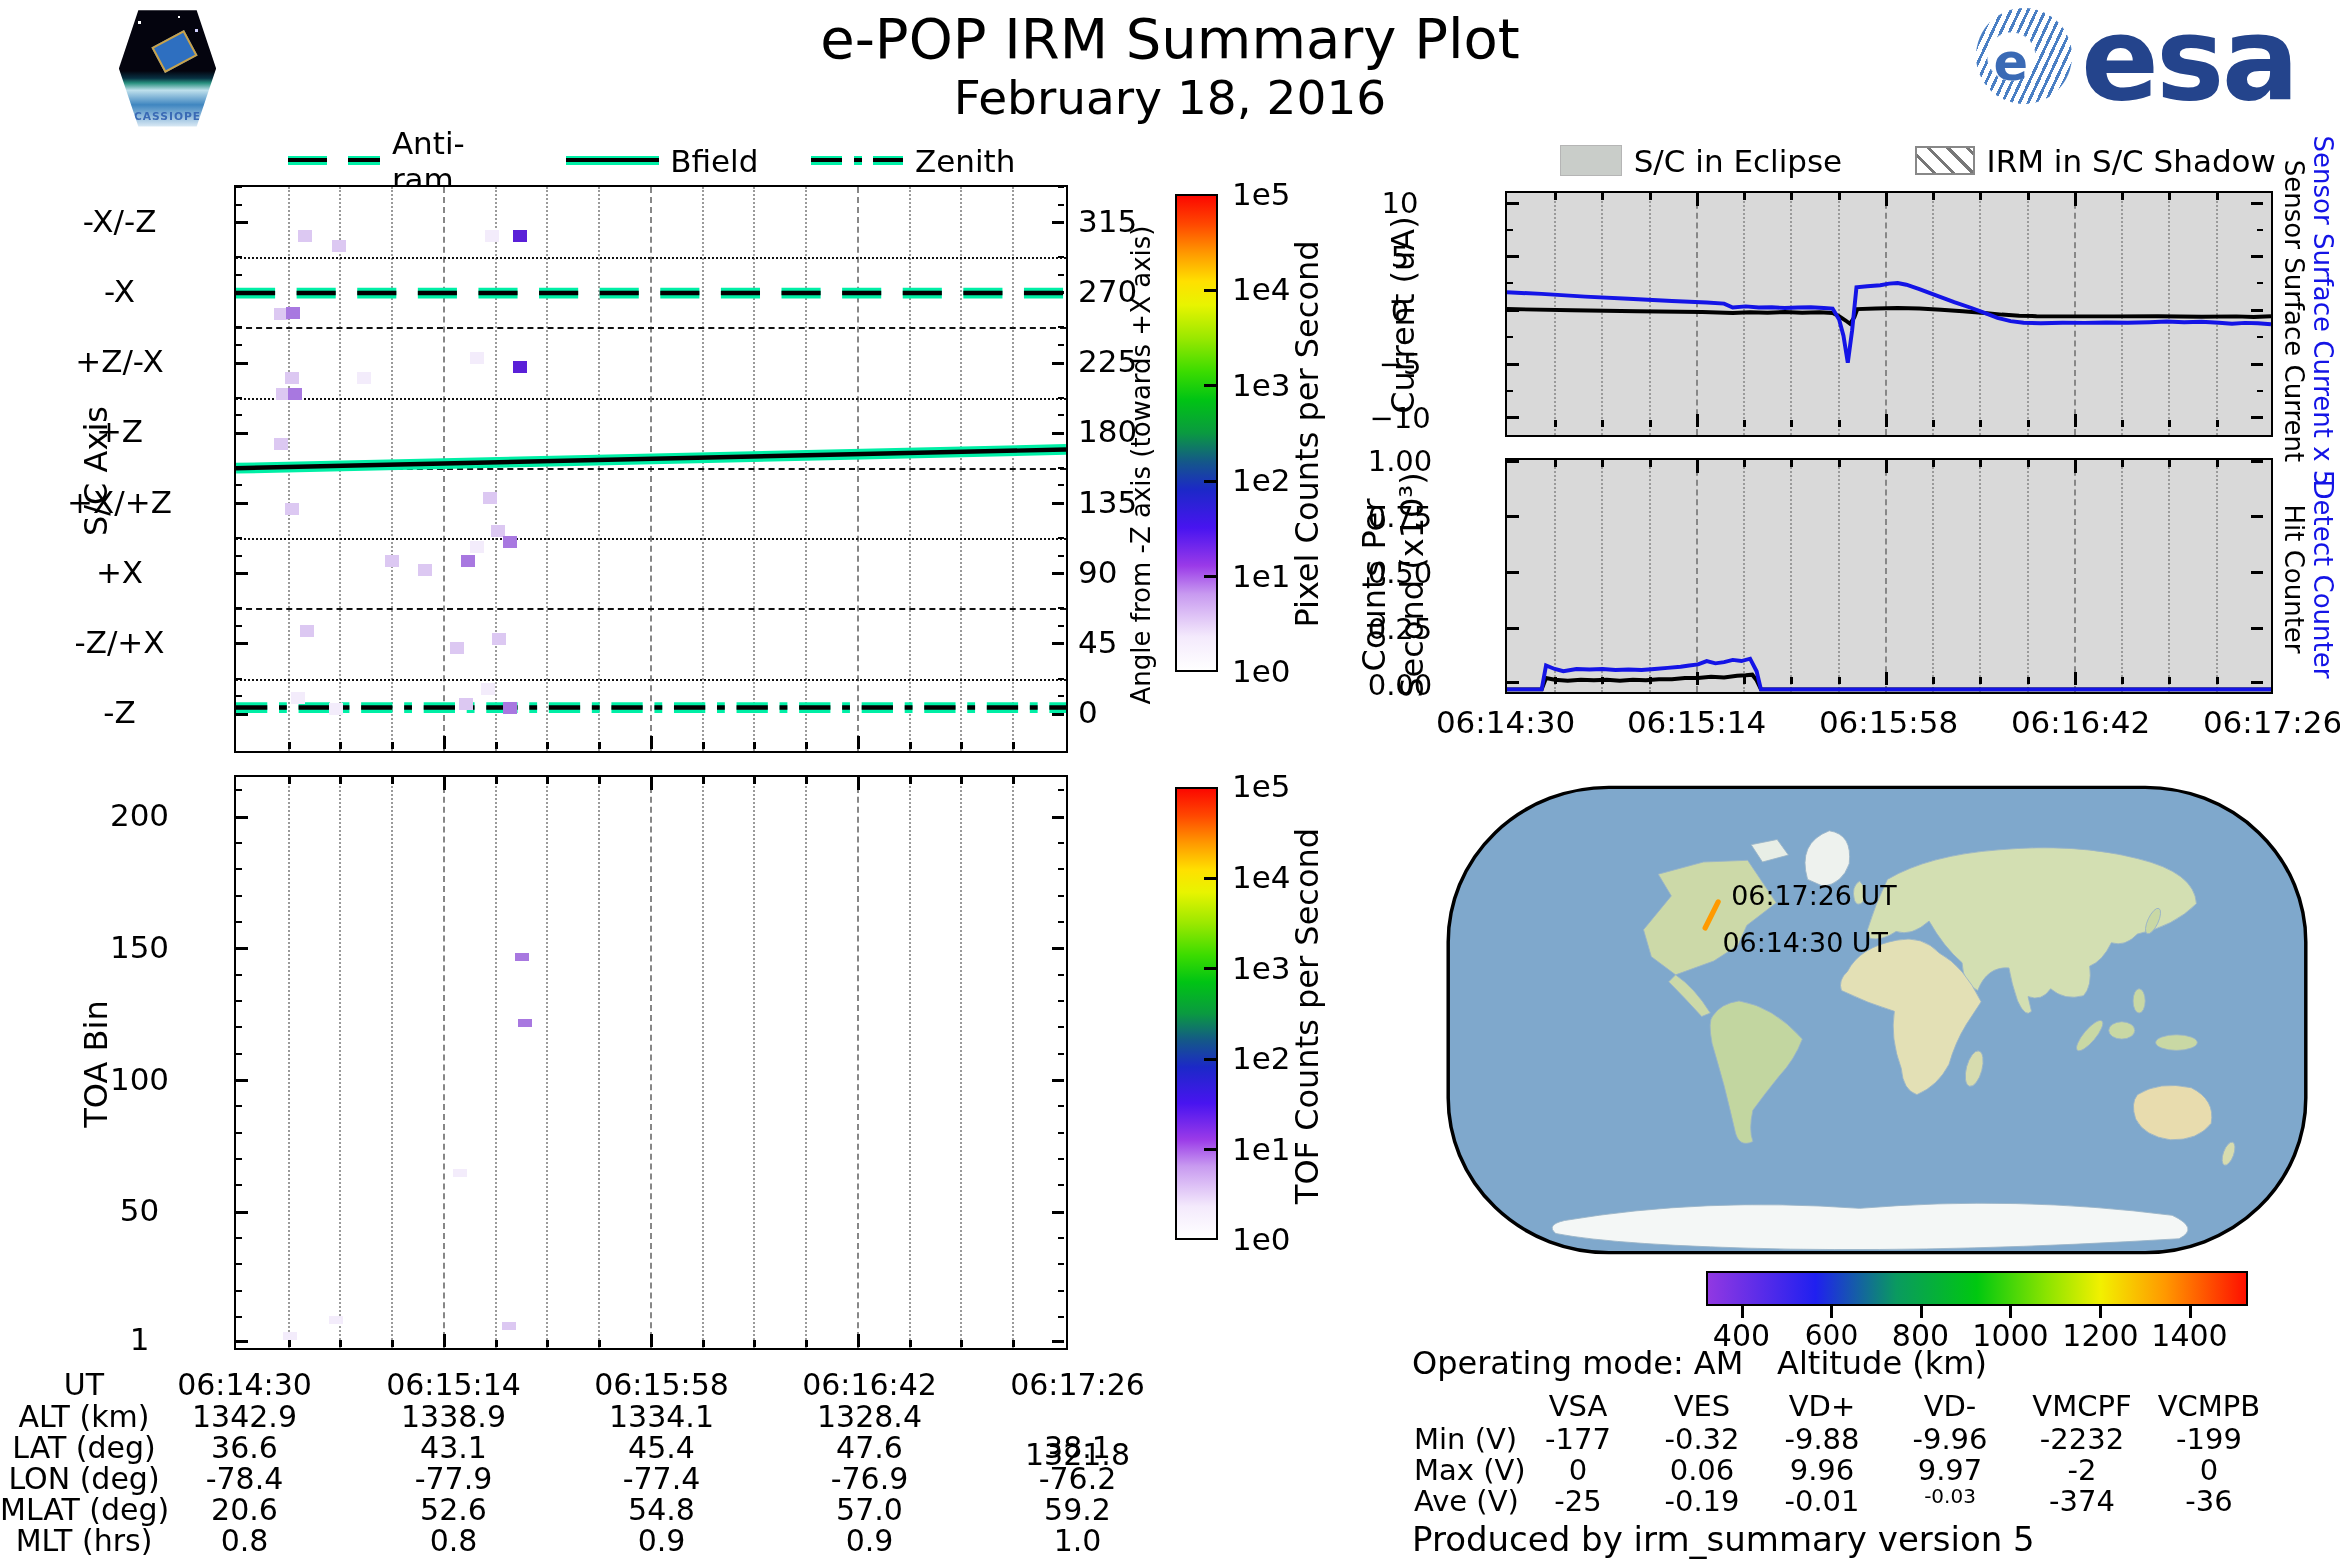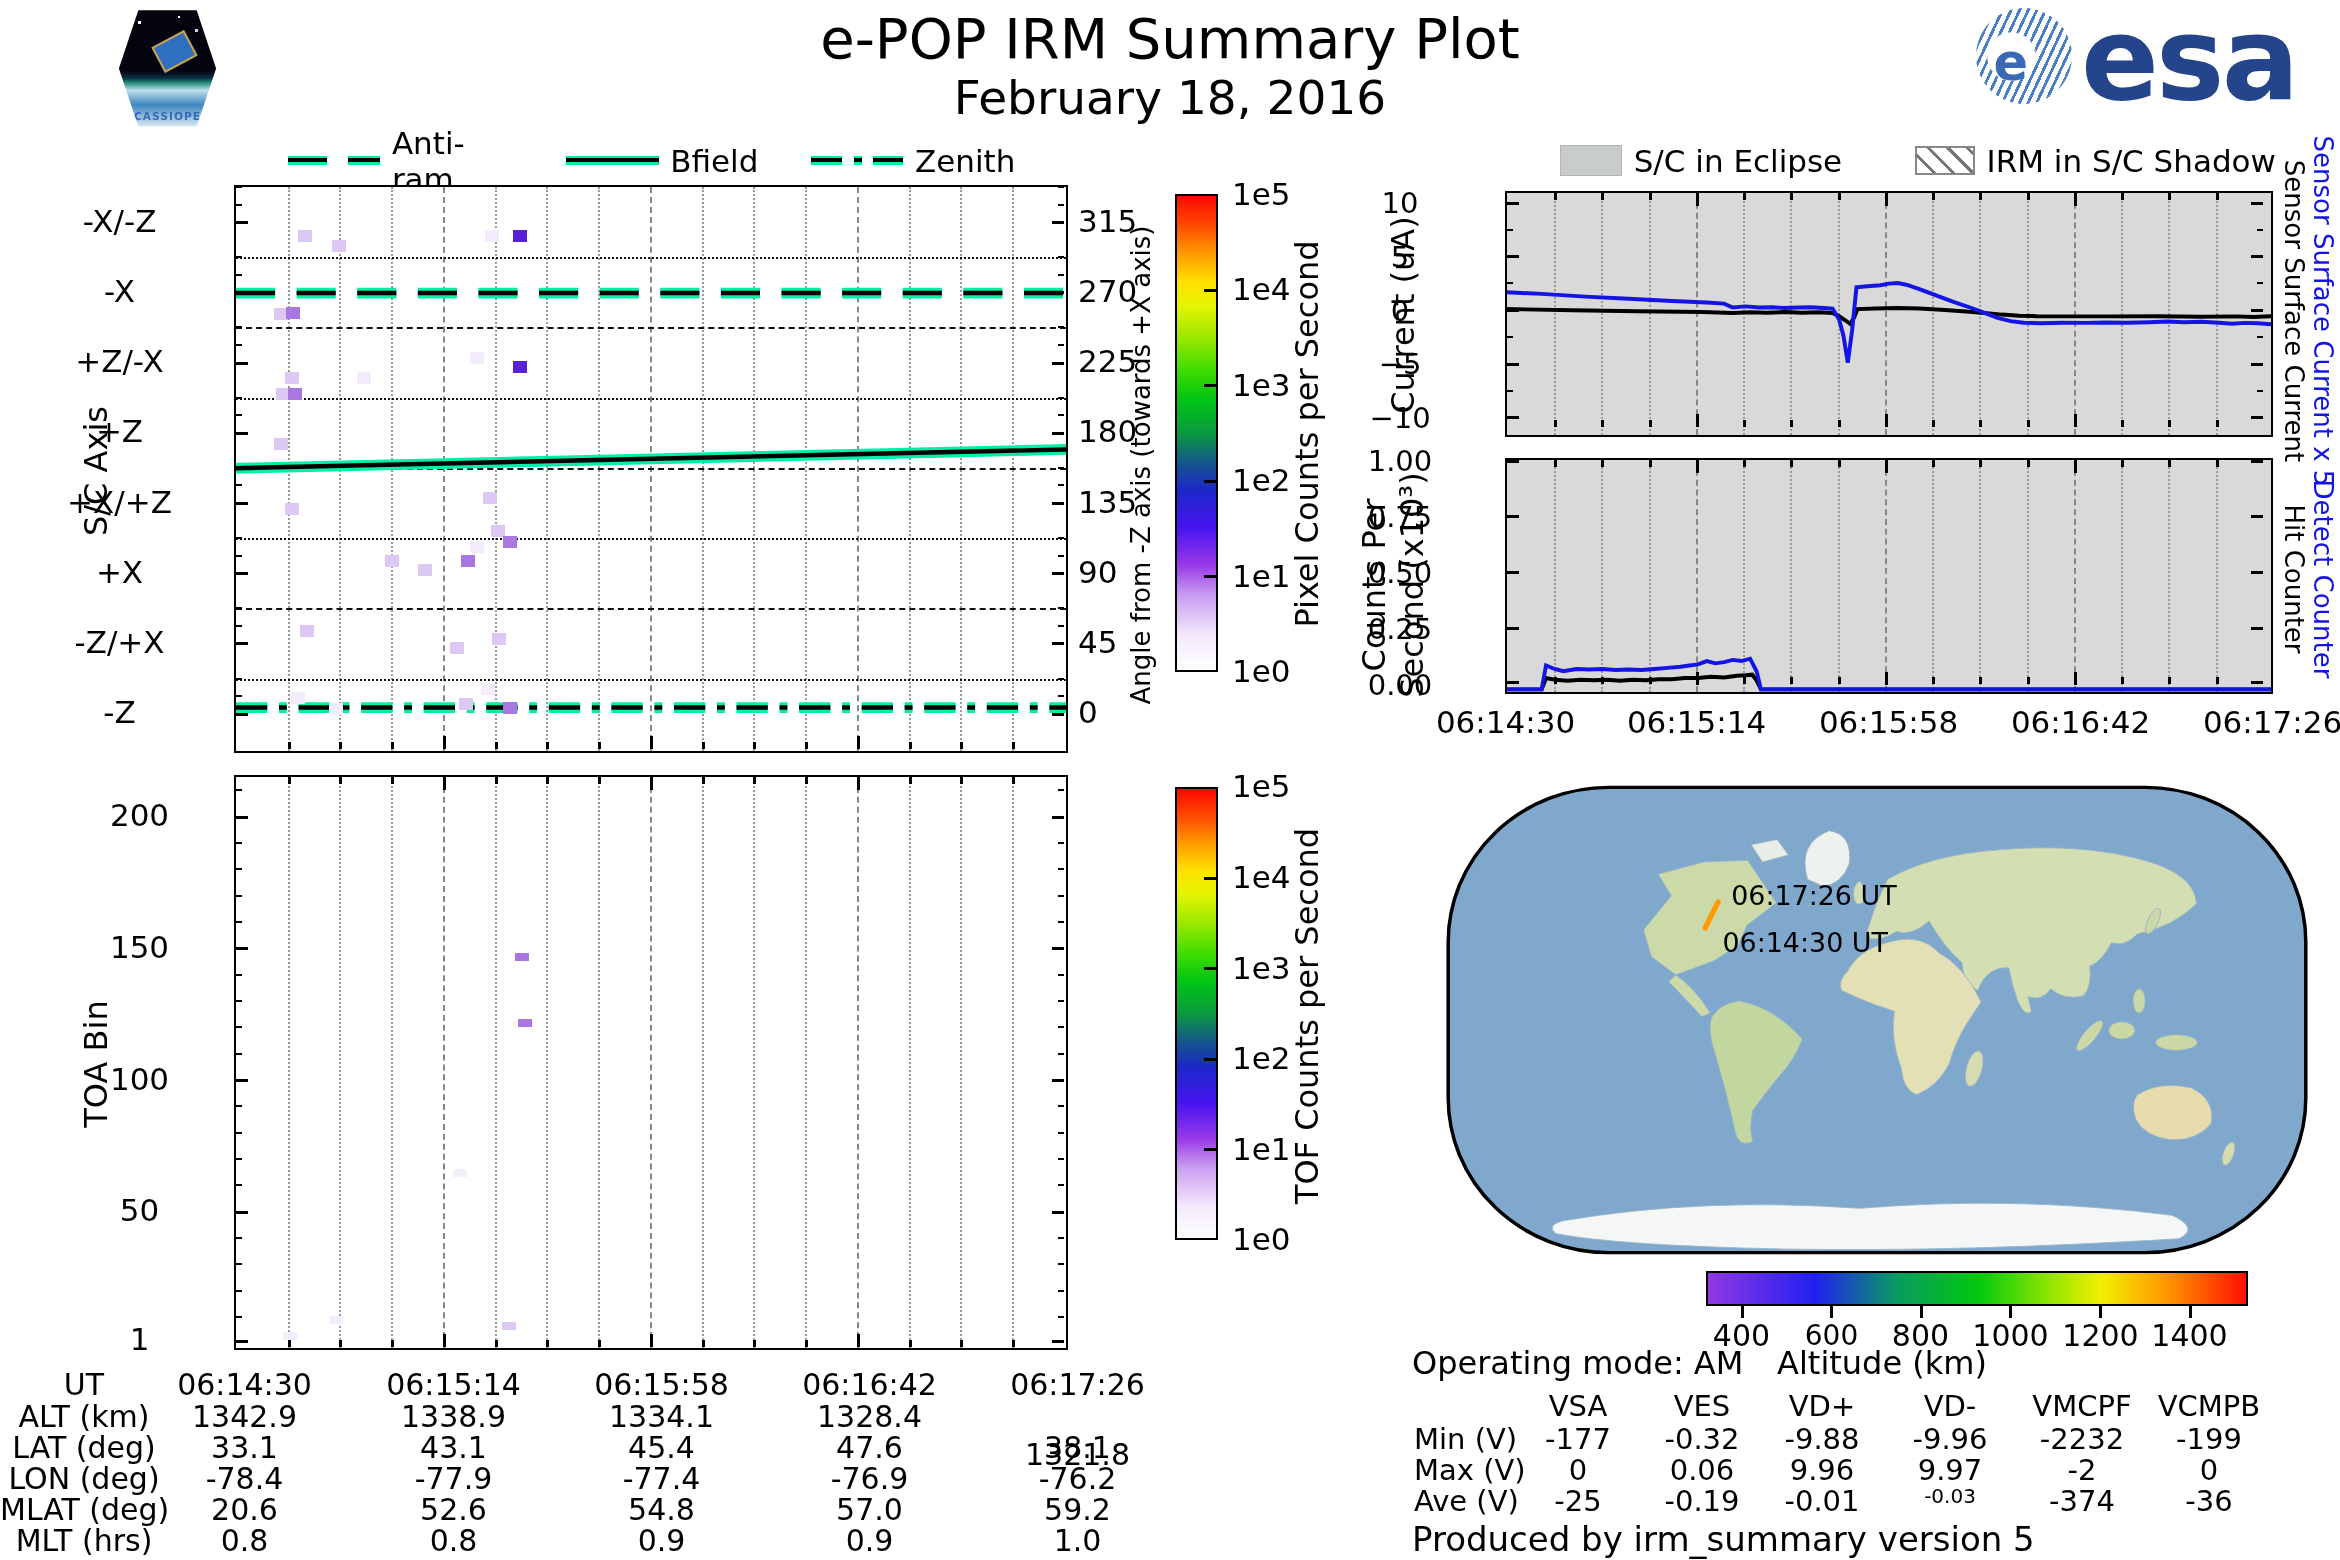--- a/index.html
+++ b/index.html
@@ -394,21 +394,21 @@
     <div class="abs tbl-cell c" style="left: 557px; top: 1367px; width: 209px;">06:15:58</div>
     <div class="abs tbl-cell c" style="left: 765px; top: 1367px; width: 209px;">06:16:42</div>
     <div class="abs tbl-cell c" style="left: 973px; top: 1367px; width: 209px;">06:17:26</div>
     <div class="abs tbl-cell r" style="left: 0px; top: 1399px; width: 168px;">ALT (km)</div>
     <div class="abs tbl-cell c" style="left: 140px; top: 1399px; width: 209px;">1342.9</div>
     <div class="abs tbl-cell c" style="left: 349px; top: 1399px; width: 209px;">1338.9</div>
     <div class="abs tbl-cell c" style="left: 557px; top: 1399px; width: 209px;">1334.1</div>
     <div class="abs tbl-cell c" style="left: 765px; top: 1399px; width: 209px;">1328.4</div>
     <div class="abs tbl-cell c" style="left: 973px; top: 1399px; width: 209px; margin-top: 38px;">1321.8</div>
     <div class="abs tbl-cell r" style="left: 0px; top: 1430px; width: 168px;">LAT (deg)</div>
-    <div class="abs tbl-cell c" style="left: 140px; top: 1430px; width: 209px;">33.1</div>
+    <div class="abs tbl-cell c" style="left: 140px; top: 1430px; width: 209px;">36.6</div>
     <div class="abs tbl-cell c" style="left: 349px; top: 1430px; width: 209px;">43.1</div>
     <div class="abs tbl-cell c" style="left: 557px; top: 1430px; width: 209px;">45.4</div>
     <div class="abs tbl-cell c" style="left: 765px; top: 1430px; width: 209px;">47.6</div>
     <div class="abs tbl-cell c" style="left: 973px; top: 1430px; width: 209px;">38.1</div>
     <div class="abs tbl-cell r" style="left: 0px; top: 1461px; width: 168px;">LON (deg)</div>
     <div class="abs tbl-cell c" style="left: 140px; top: 1461px; width: 209px;">-78.4</div>
     <div class="abs tbl-cell c" style="left: 349px; top: 1461px; width: 209px;">-77.9</div>
     <div class="abs tbl-cell c" style="left: 557px; top: 1461px; width: 209px;">-77.4</div>
     <div class="abs tbl-cell c" style="left: 765px; top: 1461px; width: 209px;">-76.9</div>
     <div class="abs tbl-cell c" style="left: 973px; top: 1461px; width: 209px;">-76.2</div>

